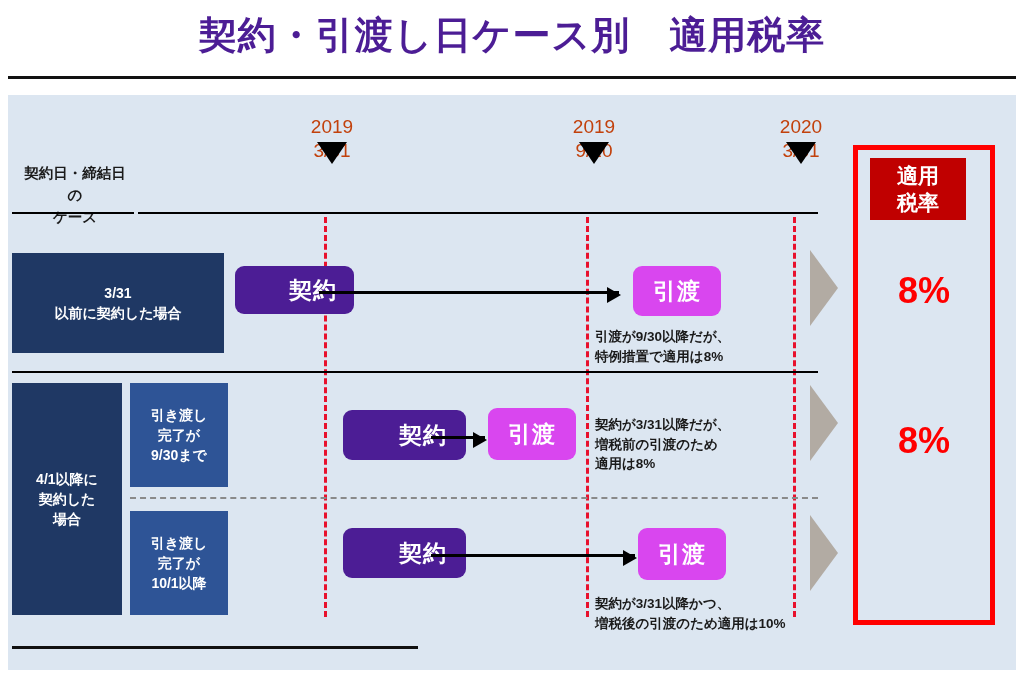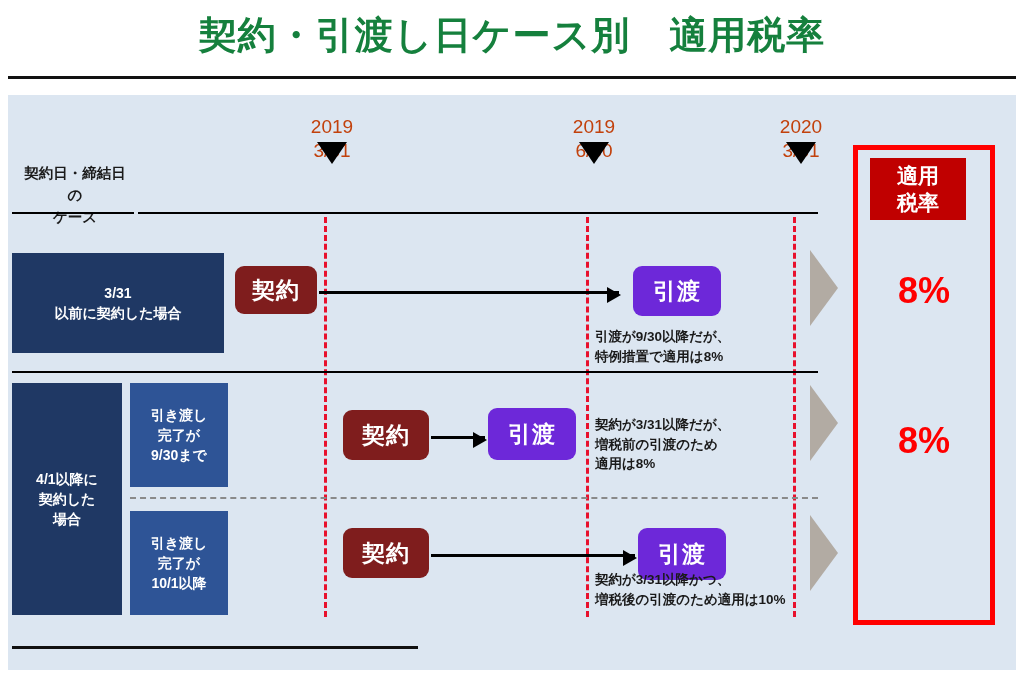--- a/index.html
+++ b/index.html
@@ -21,21 +21,21 @@
     left: 0; top: 0;
     width: 1024px; height: 80px;
   }
   #page-title {
     position: absolute;
     left: 0; top: 10px;
     width: 1024px;
     text-align: center;
     font-size: 38px;
     font-weight: bold;
-    color: #15803d;
+    color: #4c1d95;
     letter-spacing: 1px;
   }
   #title-rule {
     position: absolute;
     left: 8px; top: 76px;
     width: 1008px; height: 0;
     border-top: 3px solid #111111;
   }
 
   
@@ -148,22 +148,22 @@
     position: absolute;
     border-radius: 9px;
     display: flex;
     align-items: center;
     justify-content: center;
     color: #ffffff;
     font-size: 23px;
     font-weight: bold;
     letter-spacing: 1px;
   }
-  .tag-keiyaku { background: #7f1d1d; }
-  .tag-hikiwatashi { background: #6d28d9; }
+  .tag-keiyaku { background: #4c1d95; padding-left: 37px; }
+  .tag-hikiwatashi { background: #d946ef; }
 
   
   .arrow {
     position: absolute;
     height: 0;
     border-top: 3px solid #000000;
   }
   .arrow::after {
     content: "";
     position: absolute;
@@ -242,21 +242,21 @@
   </div>
   <div id="left-header-rule"></div>
 
   <div class="date-col" style="left:269px;">
     <span class="yr">2019</span>
     <span class="md">3/31</span>
     <span class="tri"></span>
   </div>
   <div class="date-col" style="left:531px;">
     <span class="yr">2019</span>
-    <span class="md">6/30</span>
+    <span class="md">9/20</span>
     <span class="tri"></span>
   </div>
   <div class="date-col" style="left:738px;">
     <span class="yr">2020</span>
     <span class="md">3/31</span>
     <span class="tri"></span>
   </div>
   <div id="tl-rule"></div>
 
   <div class="vline" style="left:316px;"></div>
@@ -289,21 +289,21 @@
 増税前の引渡のため
 適用は8%</div>
   <div class="chevron" style="left:802px; top:290px;"></div>
 
   <div class="sub-box" style="left: 122px; top: 416px; width: 98px; height: 104px; white-space: pre-line;">引き渡し
 完了が
 10/1以降</div>
   <div class="tag tag-keiyaku" style="left:335px; top:433px; width:86px; height:50px;">契約</div>
   <div class="arrow" style="left:423px; top:459px; width:204px;"></div>
   <div class="tag tag-hikiwatashi" style="left:630px; top:433px; width:88px; height:52px;">引渡</div>
-  <div class="note" style="left: 587px; top: 475px; white-space: pre-line;">契約が3/31以降かつ、
+  <div class="note" style="left: 587px; top: 499px; white-space: pre-line;">契約が3/31以降かつ、
 増税後の引渡のため適用は10%</div>
   <div class="chevron" style="left:802px; top:420px;"></div>
 
   <div id="rate-column"></div>
   <div id="rate-header" style="white-space: pre-line;">適用
 税率</div>
   <div class="rate-val" style="top:175px;">8%</div>
   <div class="rate-val" style="top:325px;">8%</div>
 
 </div>

